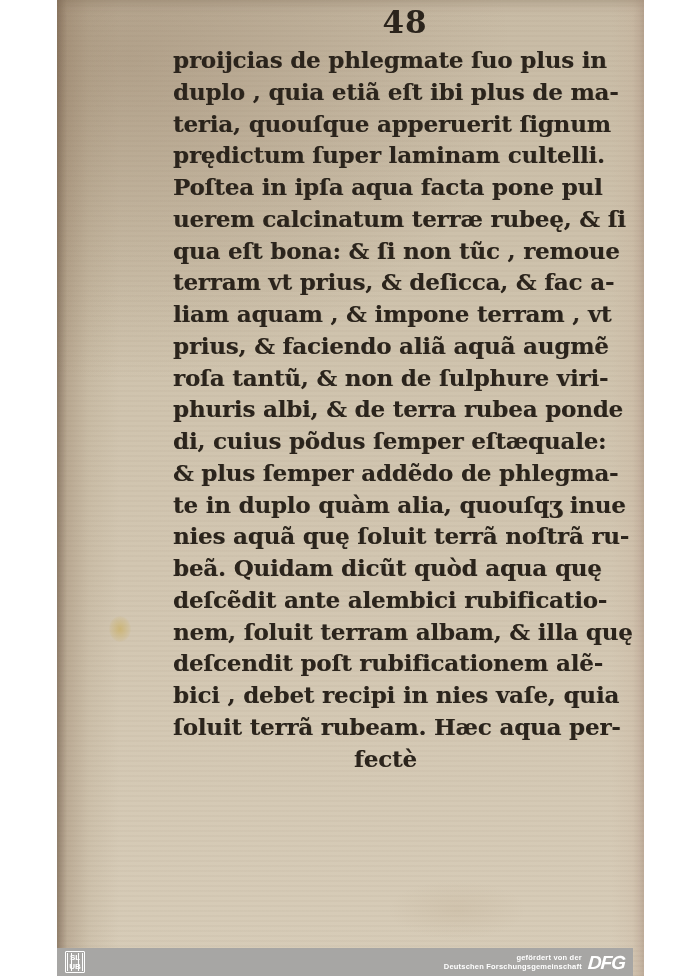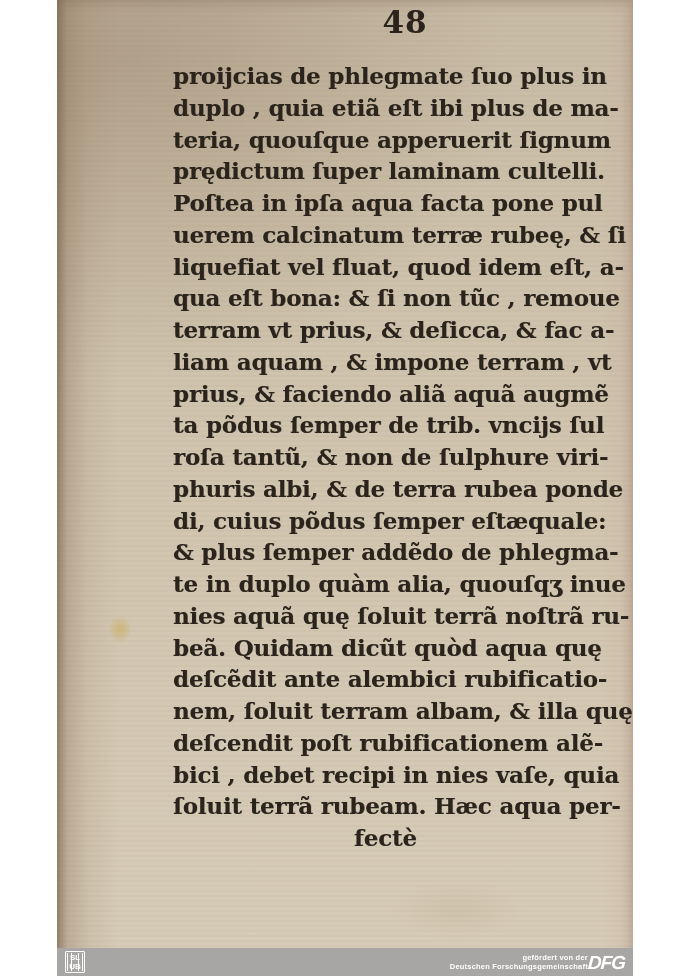--- a/index.html
+++ b/index.html
@@ -10,20 +10,21 @@
   }
   
   .scan{
     position:absolute;left:57px;top:0;width:576px;height:976px;
     background:
       radial-gradient(ellipse 620px 520px at 12% 6%, rgba(128,103,78,0.32), transparent 62%),
       linear-gradient(90deg, rgba(104,82,62,0.58) 0px, rgba(138,113,88,0.34) 10px, rgba(160,140,112,0.16) 32px, transparent 62px),
       linear-gradient(270deg, rgba(168,132,118,0.28) 0px, rgba(188,158,138,0.14) 12px, transparent 32px),
       linear-gradient(180deg,#c8bba5 0%, #cec2ac 28%, #d2c6b1 58%, #d7ccb8 100%);
     box-shadow:inset 0 4px 10px rgba(110,90,70,0.25);
+    padding-left:11px;
   }
   .paper-texture{
     position:absolute;inset:0;
     background:repeating-linear-gradient(180deg, rgba(120,100,80,0.045) 0 2px, transparent 2px 5px);
     pointer-events:none;
   }
   .stain{
     position:absolute;left:52px;top:616px;width:22px;height:26px;border-radius:50%;
     background:radial-gradient(ellipse at center, rgba(198,162,52,0.45), rgba(198,162,52,0.12) 60%, transparent 75%);
   }
@@ -34,21 +35,20 @@
   
   .page-number{
     position:absolute;left:118px;top:4px;width:460px;
     text-align:center;font-size:31px;font-weight:700;color:#2b241c;
     letter-spacing:1px;
   }
   .text-block{
     position:absolute;left:116px;top:44px;width:460px;
     color:#2b241c;font-size:23px;font-weight:700;letter-spacing:-0.2px;
     overflow:hidden;
-    margin-top:16px;
   }
   .text-line{
     line-height:31.75px;height:31.75px;white-space:nowrap;
     text-align:justify;text-align-last:justify;
     text-shadow:0.4px 0.4px 0.5px rgba(43,36,28,0.35);
   }
   .text-line::after{content:"";display:inline-block;width:100%;}
   .catchword{
     line-height:31.75px;height:31.75px;text-align:center;padding-right:35px;
     text-shadow:0.4px 0.4px 0.5px rgba(43,36,28,0.35);
@@ -68,21 +68,21 @@
     font-size:8px;font-weight:700;line-height:9px;color:#ffffff;
     position:relative;box-sizing:border-box;
   }
   .slub-logo::before,.slub-logo::after{
     content:"";position:absolute;top:1px;bottom:1px;width:3px;
     border-left:1px solid #fff;border-right:1px solid #fff;
   }
   .slub-logo::before{left:1px;}
   .slub-logo::after{right:1px;}
   .footer-lib{font-size:7.5px;font-weight:700;line-height:9px;letter-spacing:0.2px;}
-  .footer-right{display:flex;align-items:center;padding-right:8px;}
+  .footer-right{display:flex;align-items:center;gap:6px;padding-right:8px;}
   .footer-funding{font-size:7.5px;font-weight:700;line-height:9px;text-align:right;letter-spacing:0.2px;}
   .dfg{
     font-size:19px;font-weight:800;font-style:italic;letter-spacing:-1px;
     transform:skewX(-4deg);line-height:19px;
   }
 </style>
 </head>
 <body>
 
 <div class="scan">
@@ -92,26 +92,24 @@
 
   <div class="page-number">48</div>
 
   <div class="text-block" id="text-block">
       <div class="text-line">proijcias de phlegmate ſuo plus in</div>
       <div class="text-line">duplo , quia etiã eſt ibi plus de ma-</div>
       <div class="text-line">teria, quouſque apperuerit ſignum</div>
       <div class="text-line">prędictum ſuper laminam cultelli.</div>
       <div class="text-line">Poſtea in ipſa aqua facta pone pul</div>
       <div class="text-line">uerem calcinatum terræ rubeę, &amp; ſi</div>
-      <div class="text-line">liquefiat vel fluat, quod idem eſt, a-</div>
       <div class="text-line">qua eſt bona: &amp; ſi non tũc , remoue</div>
       <div class="text-line">terram vt prius, &amp; deſicca, &amp; fac a-</div>
       <div class="text-line">liam aquam , &amp; impone terram , vt</div>
       <div class="text-line">prius, &amp; faciendo aliã aquã augmẽ</div>
-      <div class="text-line">ta põdus ſemper de trib. vncijs ſul</div>
       <div class="text-line">roſa tantũ, &amp; non de ſulphure viri-</div>
       <div class="text-line">phuris albi, &amp; de terra rubea ponde</div>
       <div class="text-line">di, cuius põdus ſemper eſtæquale:</div>
       <div class="text-line">&amp; plus ſemper addẽdo de phlegma-</div>
       <div class="text-line">te in duplo quàm alia, quouſqʒ inue</div>
       <div class="text-line">nies aquã quę ſoluit terrã noſtrã ru-</div>
       <div class="text-line">beã. Quidam dicũt quòd aqua quę</div>
       <div class="text-line">deſcẽdit ante alembici rubificatio-</div>
       <div class="text-line">nem, ſoluit terram albam, &amp; illa quę</div>
       <div class="text-line">deſcendit poſt rubificationem alẽ-</div>

